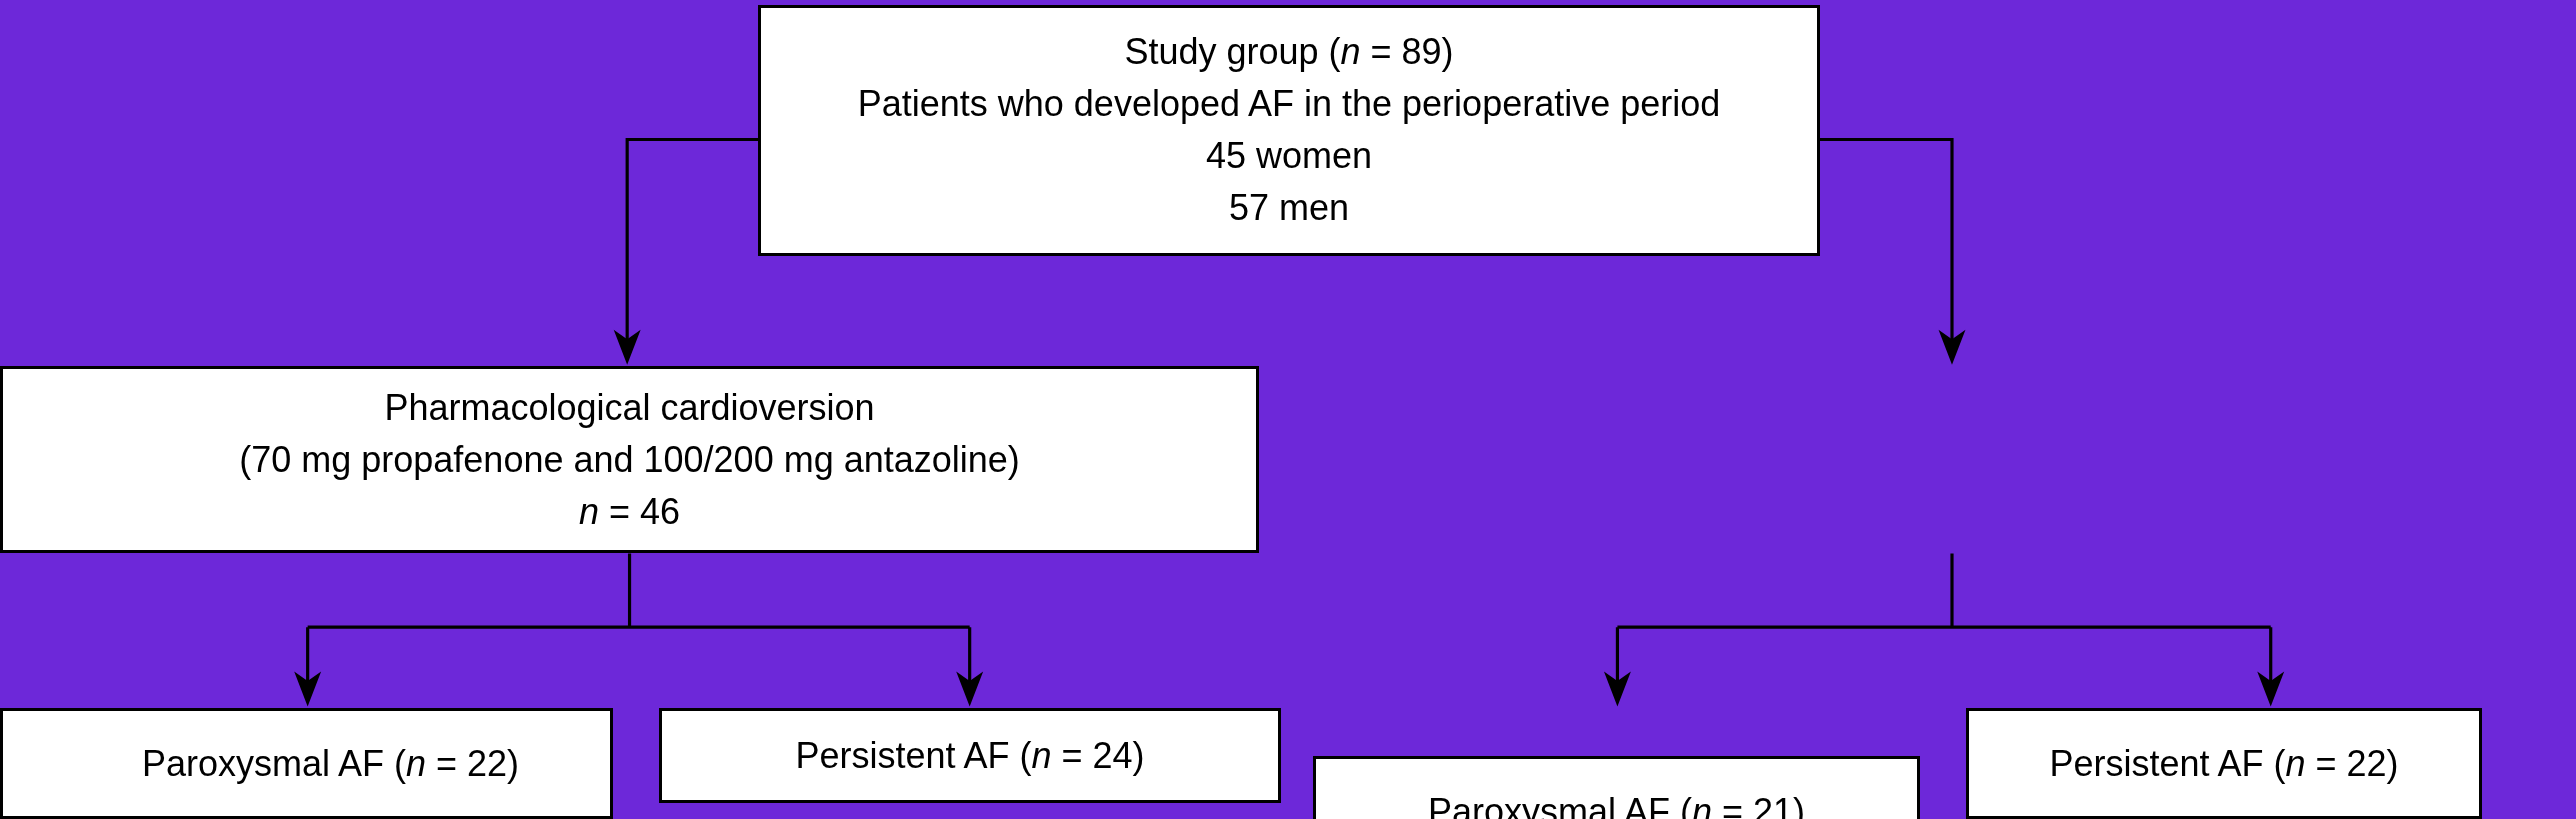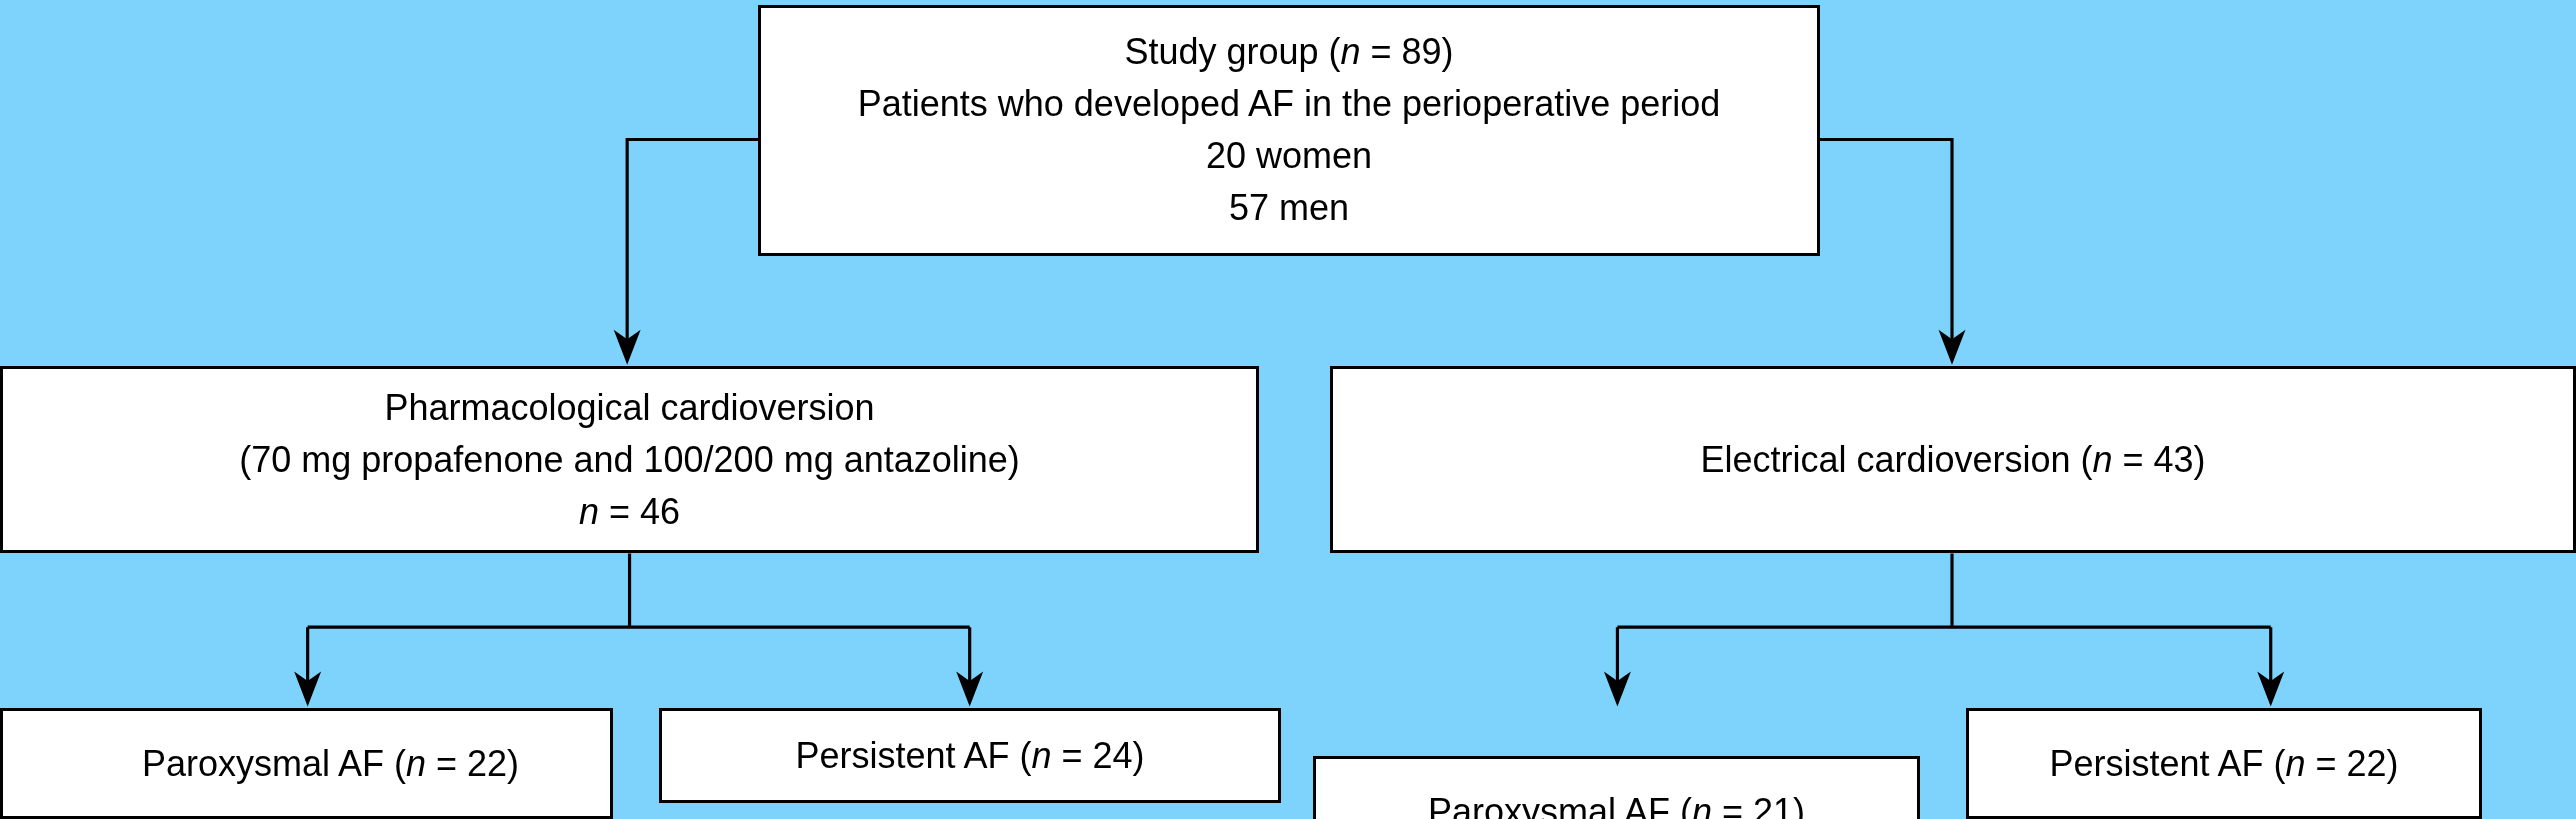--- a/index.html
+++ b/index.html
@@ -2,21 +2,21 @@
 <html style="font-size:12.7px"><head>
 <meta charset="utf-8">
 <style>
   html, body { margin: 0; padding: 0; }
   body { background: #ffffff; }
 
   .canvas {
     position: relative;
     width: 2576px;
     height: 819px;
-    background: #7dd3fc;
+    background: #6d28d9;
     font-family: "Liberation Sans", "DejaVu Sans", sans-serif;
     color: #000000;
     overflow: hidden;
   }
 
   .node {
     position: absolute;
     box-sizing: border-box;
     border: 3.2px solid #000000;
     background: #ffffff;
@@ -72,33 +72,30 @@
       <polygon points="388,891 371,847 388,859 405,847"></polygon>
       <polygon points="1223,891 1206,847 1223,859 1240,847"></polygon>
       <polygon points="2040,891 2023,847 2040,859 2057,847"></polygon>
       <polygon points="2864,891 2847,847 2864,859 2881,847"></polygon>
     </g>
   </svg>
 
   <div class="node" id="node-study-group">
       <div class="tline"><span>Study group (</span><i>n</i><span> = 89)</span></div>
       <div class="tline"><span>Patients who developed AF in the perioperative period</span></div>
-      <div class="tline"><span>20 women</span></div>
+      <div class="tline"><span>45 women</span></div>
       <div class="tline"><span>57 men</span></div>
     </div>
 
   <div class="node" id="node-pharmacological">
       <div class="tline"><span>Pharmacological cardioversion</span></div>
       <div class="tline"><span>(70 mg propafenone and 100/200 mg antazoline)</span></div>
       <div class="tline"><i>n</i><span> = 46</span></div>
     </div>
 
-  <div class="node" id="node-electrical">
-      <div class="tline"><span>Electrical cardioversion (</span><i>n</i><span> = 43)</span></div>
-    </div>
 
   <div class="node" id="node-paroxysmal-pharma">
       <div class="tline"><span>Paroxysmal AF (</span><i>n</i><span> = 22)</span></div>
     </div>
 
   <div class="node" id="node-persistent-pharma">
       <div class="tline"><span>Persistent AF (</span><i>n</i><span> = 24)</span></div>
     </div>
 
   <div class="node" id="node-paroxysmal-elec">

